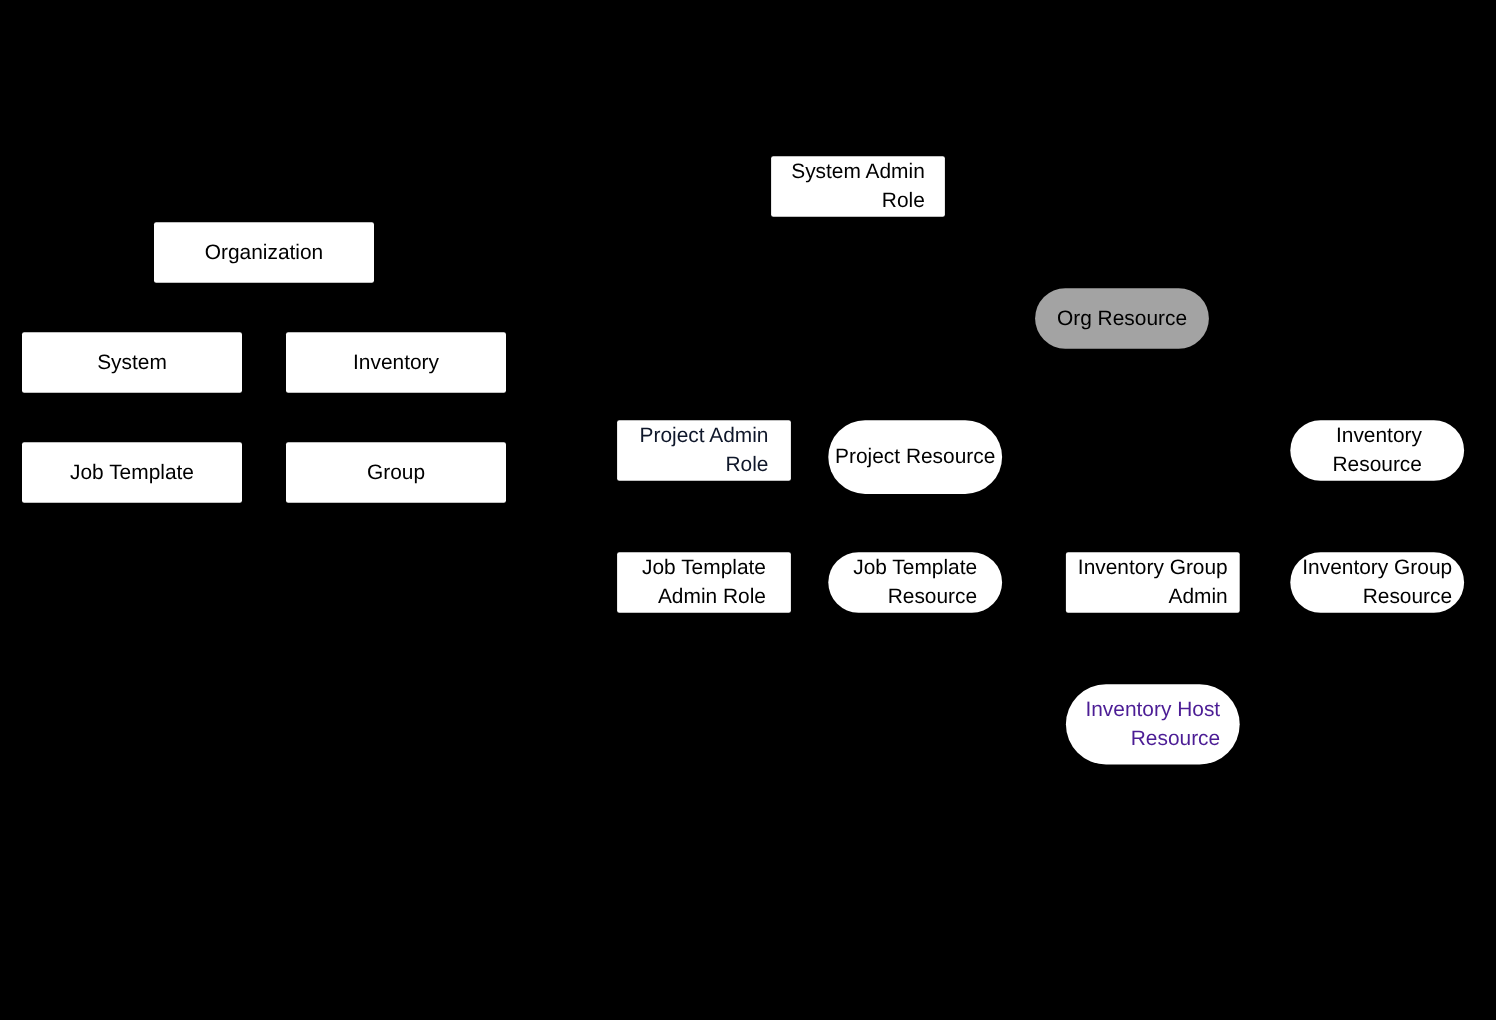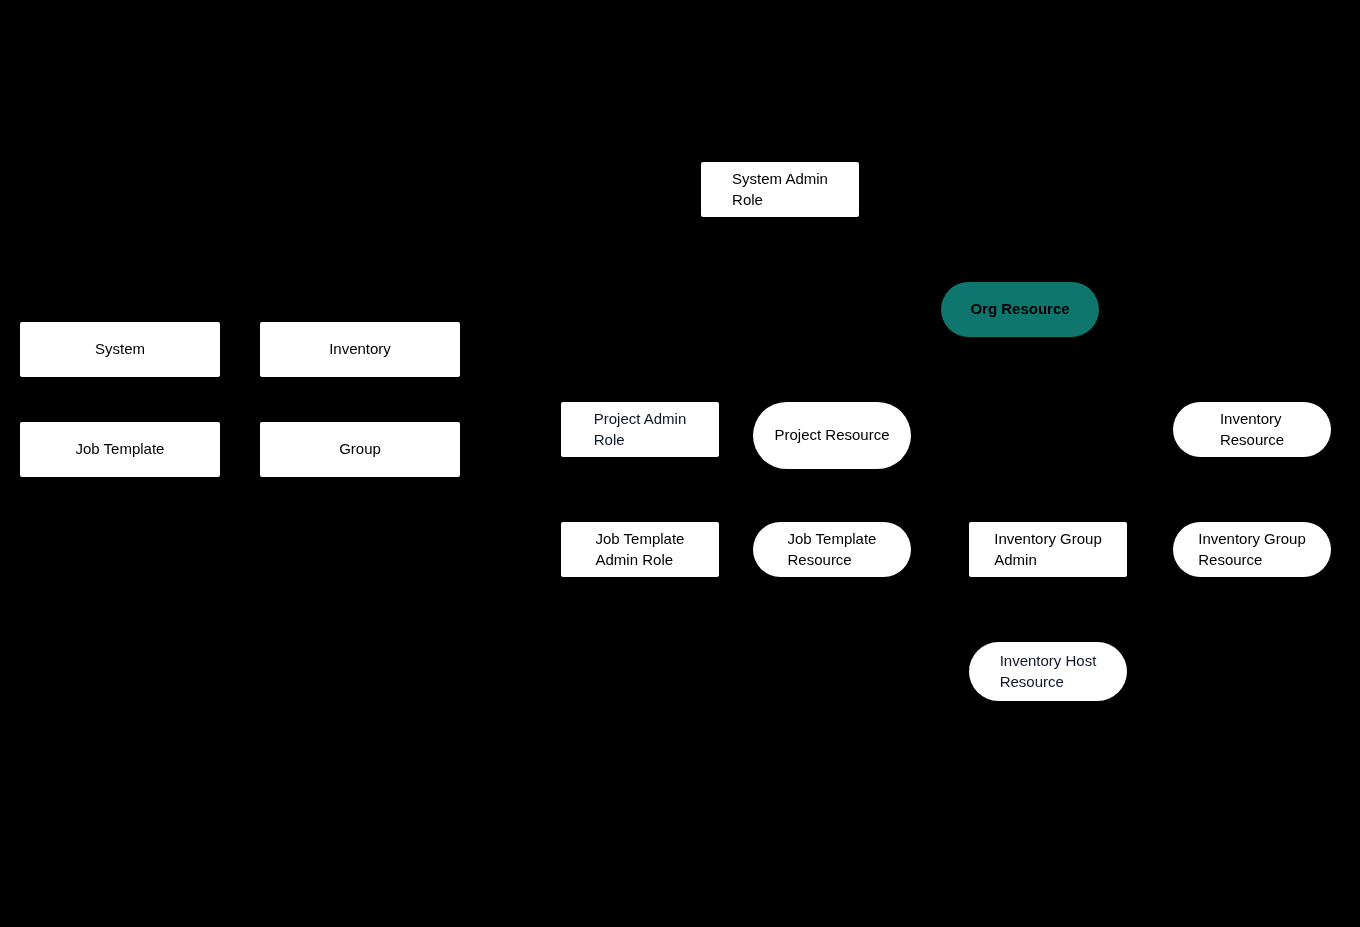--- a/index.html
+++ b/index.html
@@ -15,54 +15,54 @@
     overflow: hidden;
     font-family: "Liberation Sans", sans-serif;
   }
   .node {
     position: absolute;
     background: #ffffff;
     color: #000000;
     display: flex;
     align-items: center;
     justify-content: center;
-    text-align: left;
-    font-size: 15px;
+    text-align: right;
+    font-size: 19px;
     line-height: 1.35;
     box-sizing: border-box;
     padding: 2px 6px;
     white-space: pre-line;
-    margin-top: 20px;
   }
   .rect {
     border-radius: 2px;
   }
   .round {
     border-radius: 999px;
   }
 </style>
 </head>
 <body>
 
 <div id="canvas" style="background: rgb(0, 0, 0);">
+    <div class="node rect" style="left: 140px; top: 202px; width: 200px; height: 55px; background: rgb(255, 255, 255); color: rgb(0, 0, 0);">Organization</div>
     <div class="node rect" style="left: 20px; top: 302px; width: 200px; height: 55px; background: rgb(255, 255, 255); color: rgb(0, 0, 0);">System</div>
     <div class="node rect" style="left: 260px; top: 302px; width: 200px; height: 55px; background: rgb(255, 255, 255); color: rgb(0, 0, 0);">Inventory</div>
     <div class="node rect" style="left: 20px; top: 402px; width: 200px; height: 55px; background: rgb(255, 255, 255); color: rgb(0, 0, 0);">Job Template</div>
     <div class="node rect" style="left: 260px; top: 402px; width: 200px; height: 55px; background: rgb(255, 255, 255); color: rgb(0, 0, 0);">Group</div>
     <div class="node rect" style="left: 701px; top: 142px; width: 158px; height: 55px; background: rgb(255, 255, 255); color: rgb(0, 0, 0);">System Admin
 Role</div>
-    <div class="node round" style="left: 941px; top: 262px; width: 158px; height: 55px; background: #0f766e; color: rgb(0, 0, 0); font-weight: bold;">Org Resource</div>
+    <div class="node round" style="left: 941px; top: 262px; width: 158px; height: 55px; background: #a3a3a3; color: rgb(0, 0, 0);">Org Resource</div>
     <div class="node rect" style="left: 561px; top: 382px; width: 158px; height: 55px; background: rgb(255, 255, 255); color: #0f172a;">Project Admin
 Role</div>
     <div class="node round" style="left: 753px; top: 382px; width: 158px; height: 67px; background: rgb(255, 255, 255); color: rgb(0, 0, 0);">Project Resource</div>
     <div class="node round" style="left: 1173px; top: 382px; width: 158px; height: 55px; background: rgb(255, 255, 255); color: rgb(0, 0, 0);">Inventory
 Resource</div>
     <div class="node rect" style="left: 561px; top: 502px; width: 158px; height: 55px; background: rgb(255, 255, 255); color: rgb(0, 0, 0);">Job Template
 Admin Role</div>
     <div class="node round" style="left: 753px; top: 502px; width: 158px; height: 55px; background: rgb(255, 255, 255); color: rgb(0, 0, 0);">Job Template
 Resource</div>
     <div class="node rect" style="left: 969px; top: 502px; width: 158px; height: 55px; background: rgb(255, 255, 255); color: rgb(0, 0, 0);">Inventory Group
 Admin</div>
     <div class="node round" style="left: 1173px; top: 502px; width: 158px; height: 55px; background: rgb(255, 255, 255); color: rgb(0, 0, 0);">Inventory Group
 Resource</div>
-    <div class="node round" style="left: 969px; top: 622px; width: 158px; height: 59px; background: rgb(255, 255, 255); color: #0f172a;">Inventory Host
+    <div class="node round" style="left: 969px; top: 622px; width: 158px; height: 73px; background: rgb(255, 255, 255); color: #4c1d95;">Inventory Host
 Resource</div>
   </div>
 
 </body></html>

